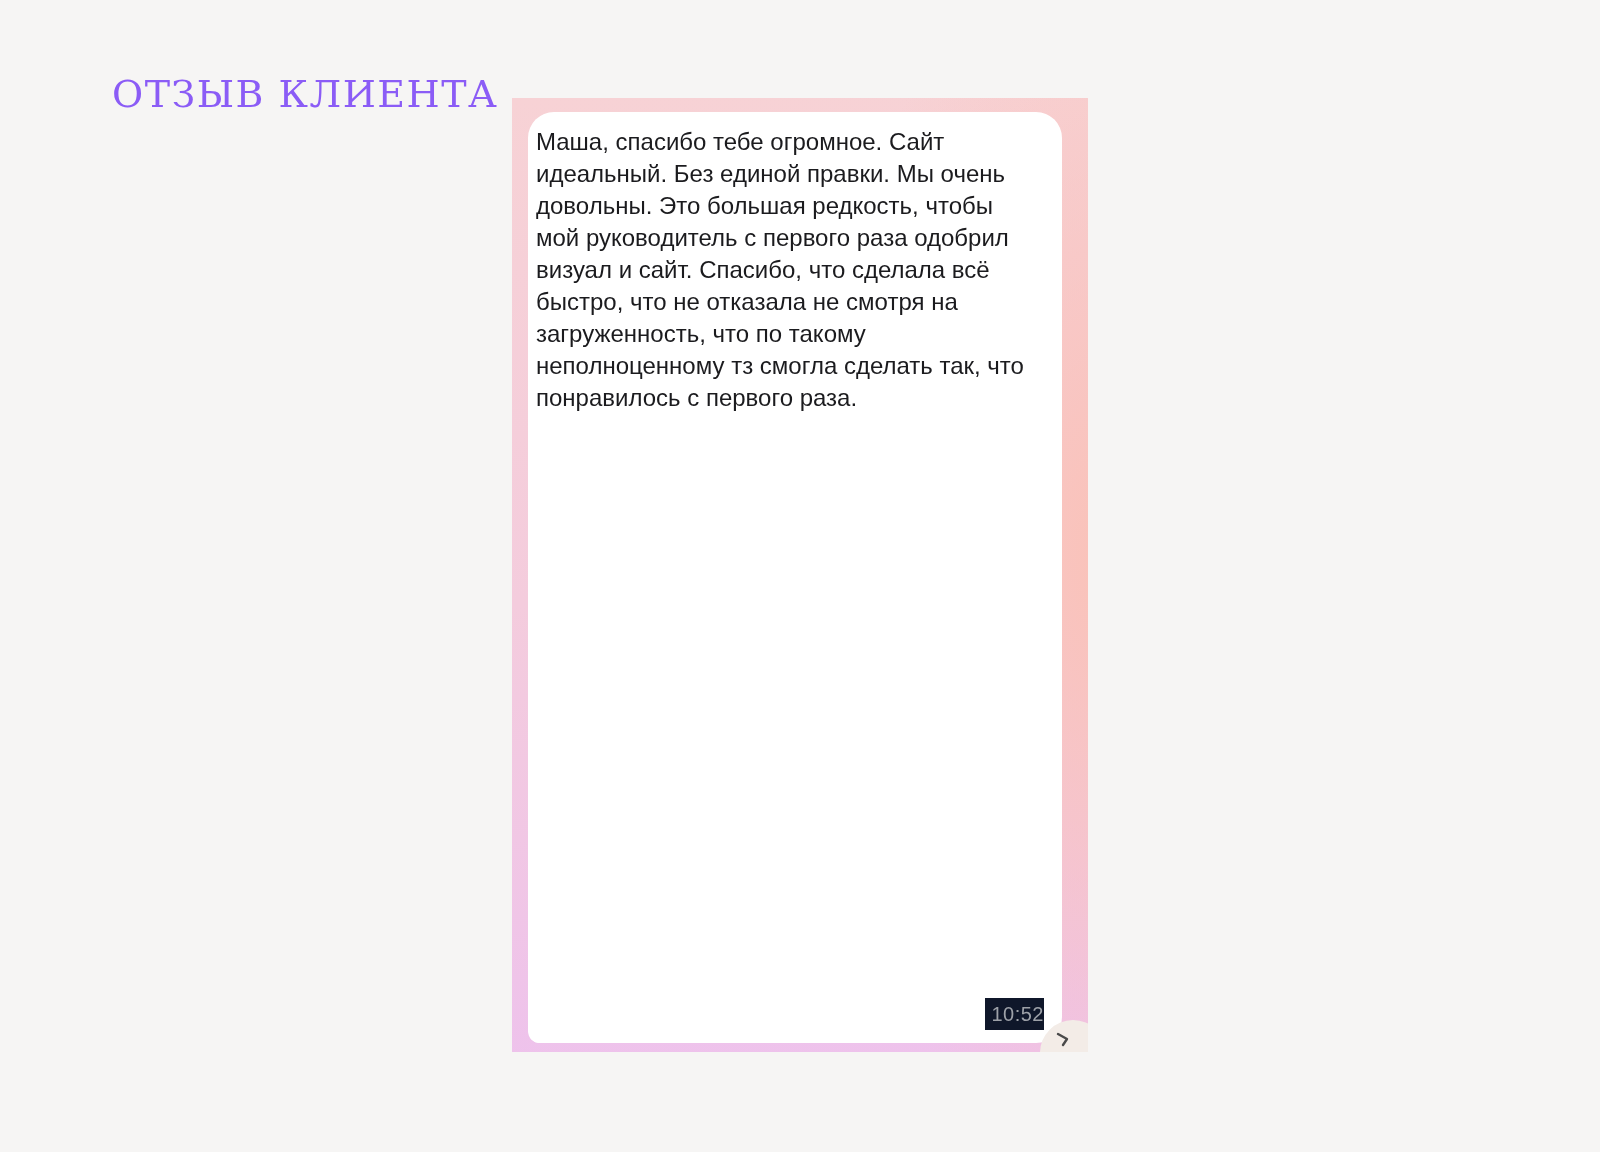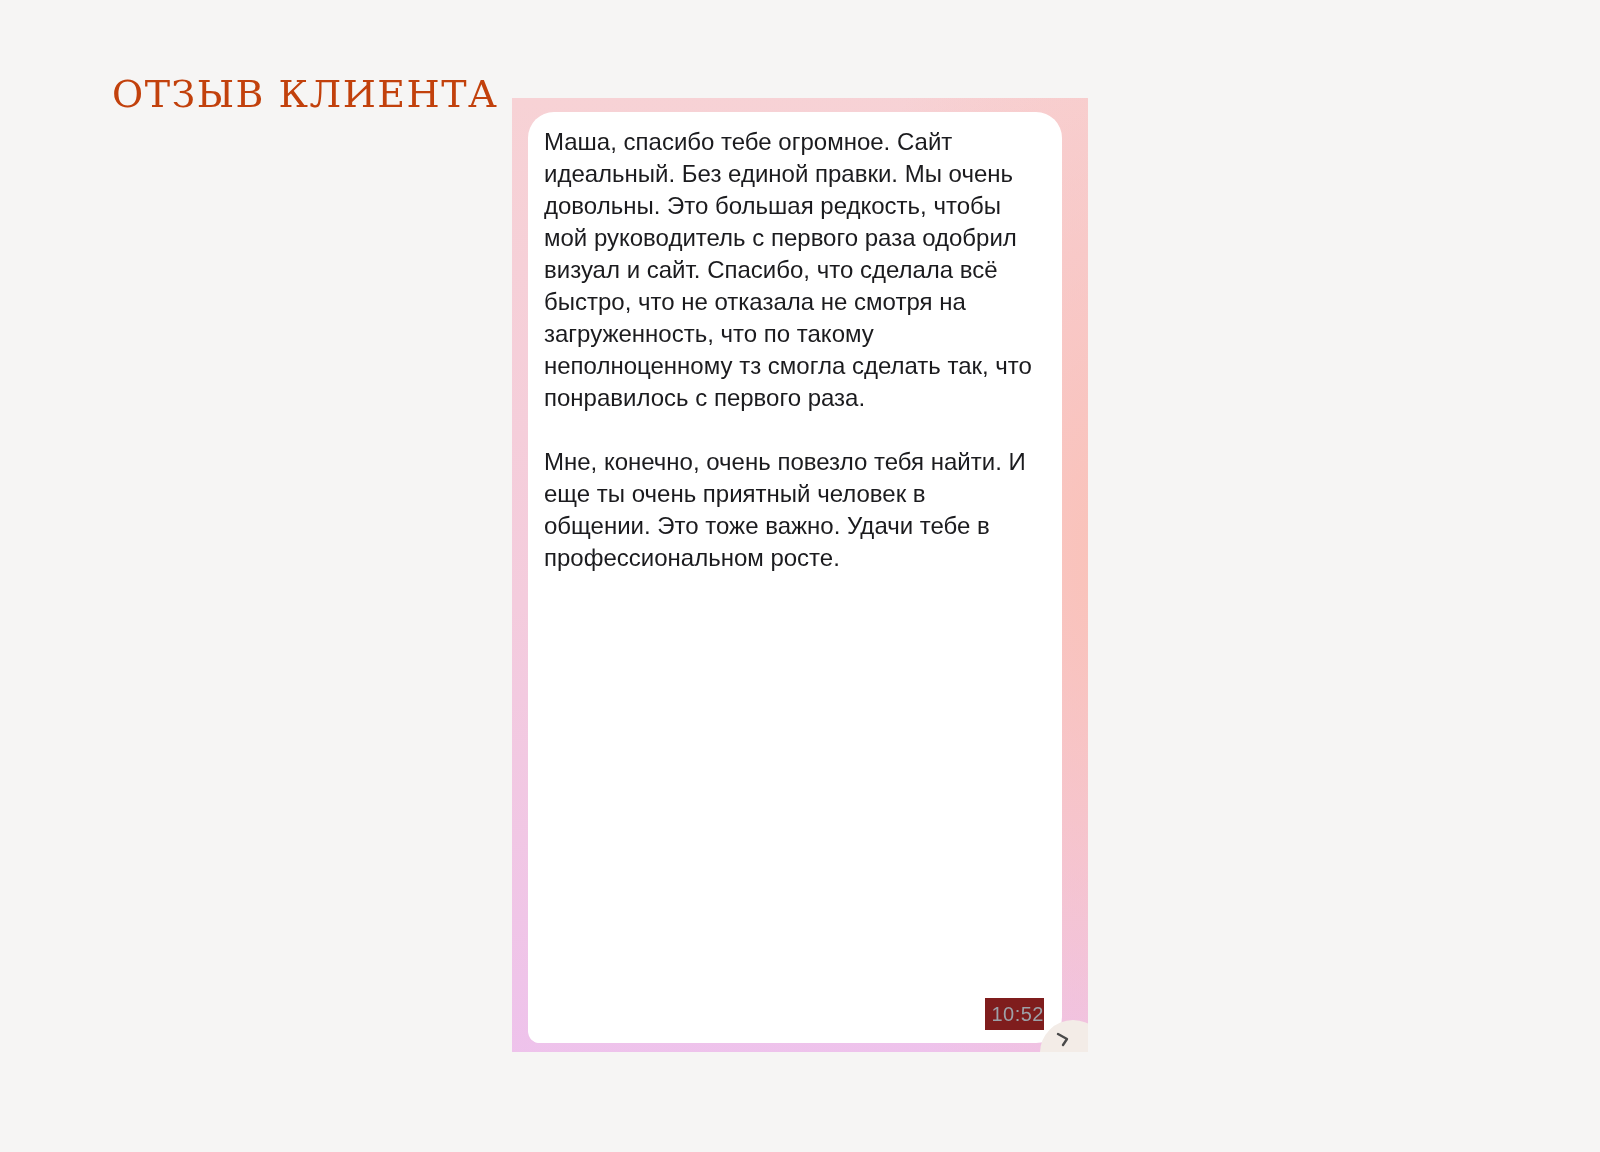--- a/index.html
+++ b/index.html
@@ -12,21 +12,21 @@
   }
 
   .page-title {
     position: absolute;
     left: 112px;
     top: 72px;
     font-family: "DejaVu Serif", serif;
     font-size: 38px;
     font-weight: 400;
     letter-spacing: 1.5px;
-    color: #c2410c;
+    color: #8b5cf6;
     white-space: nowrap;
   }
 
   .chat-shot {
     position: absolute;
     left: 512px;
     top: 98px;
     width: 576px;
     height: 954px;
     overflow: hidden;
@@ -37,21 +37,21 @@
 
   .bubble {
     position: absolute;
     left: 16px;
     top: 14px;
     right: 26px;
     bottom: 9px;
     background: #ffffff;
     border-radius: 26px;
     border-bottom-left-radius: 12px;
-    padding: 14px 30px 14px 16px;
+    padding: 14px 30px 14px 8px;
     color: #1b1b1e;
     font-size: 24px;
     line-height: 32px;
     overflow: hidden;
   }
   .bubble p { margin: 0 0 32px 0; }
   .bubble p:last-of-type { margin-bottom: 0; }
 
   .bubble-tail {
     position: absolute;
@@ -61,21 +61,21 @@
     height: 22px;
   }
 
   .timestamp {
     position: absolute;
     right: 18px;
     bottom: 13px;
     font-size: 20px;
     letter-spacing: 0.5px;
     color: #9da1a8;
-    background: #7f1d1d;
+    background: #0f172a;
     padding-left: 6px;
   }
 
   .scroll-btn {
     position: absolute;
     right: -18px;
     bottom: -34px;
     width: 66px;
     height: 66px;
     border-radius: 50%;
@@ -93,21 +93,20 @@
 </head>
 <body>
 
 <h1 class="page-title">ОТЗЫВ КЛИЕНТА</h1>
 
 <div class="chat-shot">
 
   <div class="bubble">
 
     <p>Маша, спасибо тебе огромное. Сайт идеальный. Без единой правки. Мы очень довольны. Это большая редкость, чтобы мой руководитель с первого раза одобрил визуал и сайт. Спасибо, что сделала всё быстро, что не отказала не смотря на загруженность, что по такому неполноценному тз смогла сделать так, что понравилось с первого раза.</p>
-    <p>Мне, конечно, очень повезло тебя найти. И еще ты очень приятный человек в общении. Это тоже важно. Удачи тебе в профессиональном росте.</p>
 
     <span class="timestamp">10:52</span>
 
     <span class="bubble-tail">
       <svg viewBox="0 0 24 22" width="24" height="22">
         <path d="M24 0 L24 22 L0 22 Q11 18.5 15 7 L15 0 Z" fill="#ffffff"></path>
       </svg>
     </span>
   </div>
 

